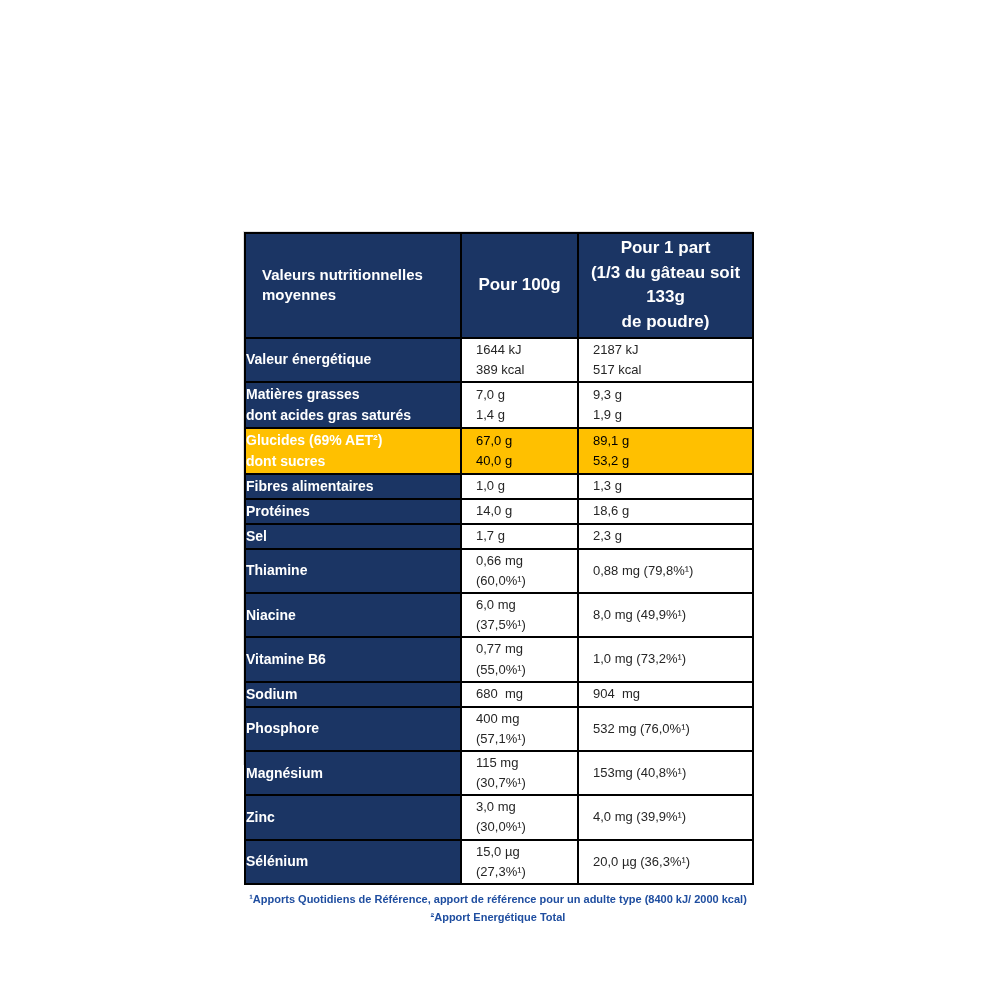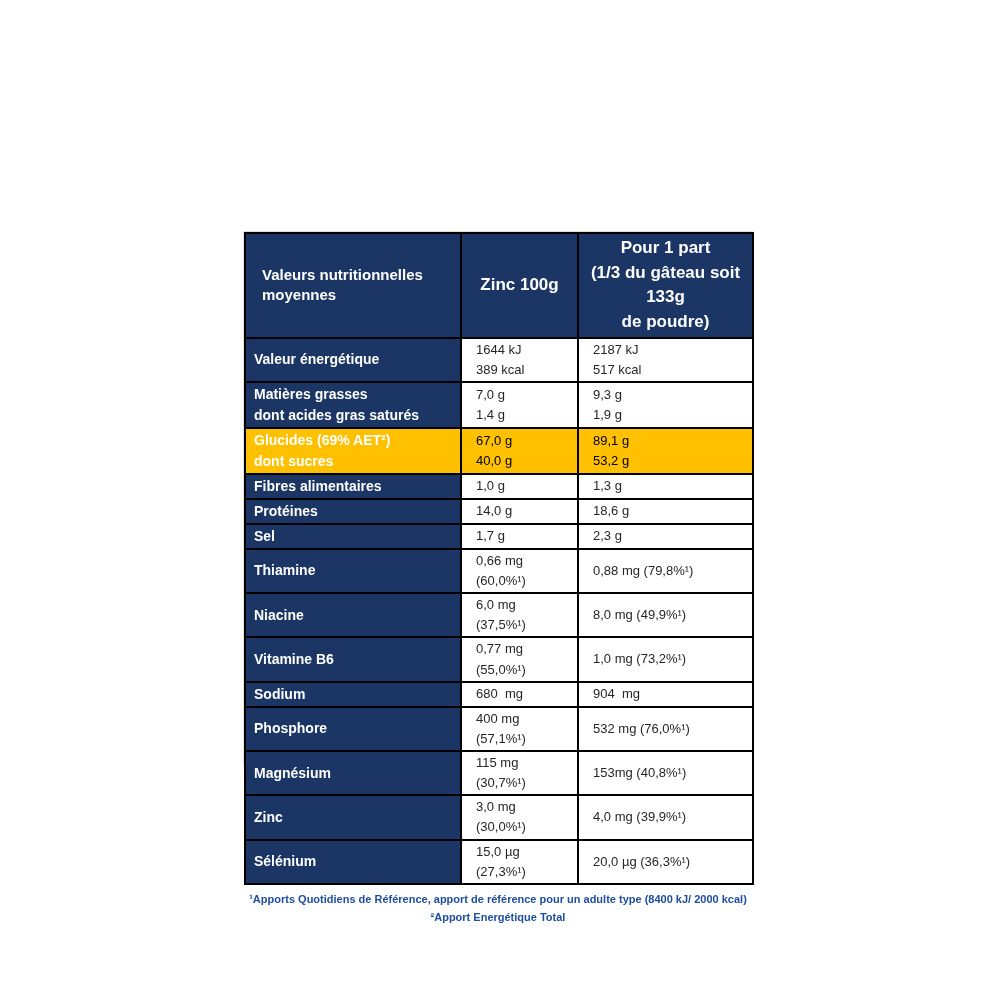--- a/index.html
+++ b/index.html
@@ -34,21 +34,21 @@
     background:var(--navy);color:#ffffff;
     font-weight:700;font-size:14px;line-height:1.45;
   }
   .th-label{text-align:left;padding:2px 16px;font-size:15px;line-height:1.35;}
   .th-center{text-align:center;padding:2px 2px;font-size:17px;}
   tbody tr{height:22px;}
   tbody tr.dbl{height:44px;}
   td.label{
     background:var(--navy);color:#ffffff;
     font-weight:700;font-size:14px;line-height:1.5;
-    text-align:left;padding:1px 8px;
+    text-align:left;padding:1px 0;
   }
   td.val{
     background:#ffffff;color:var(--value-ink);
     font-weight:400;font-size:13px;line-height:1.55;
     text-align:left;padding:1px 14px;
   }
   tr.highlight td.label{background:var(--gold);color:#ffffff;}
   tr.highlight td.val{background:var(--gold);color:#000000;}
   .footnotes{
     padding:5px 3px 0 3px;
@@ -66,21 +66,21 @@
     <table>
       <colgroup>
           <col class="c1">
           <col class="c2">
           <col class="c3">
         </colgroup>
       <thead>
         <tr class="header-row">
           <th class="th-label">Valeurs nutritionnelles
 moyennes</th>
-          <th class="th-center">Zinc 100g</th>
+          <th class="th-center">Pour 100g</th>
           <th class="th-center">Pour 1 part
 (1/3 du gâteau soit 133g
 de poudre)</th>
         </tr>
       </thead>
       <tbody>
         <tr class="dbl">
           <td class="label">Valeur énergétique</td>
           <td class="val">1644 kJ
 389 kcal</td>

